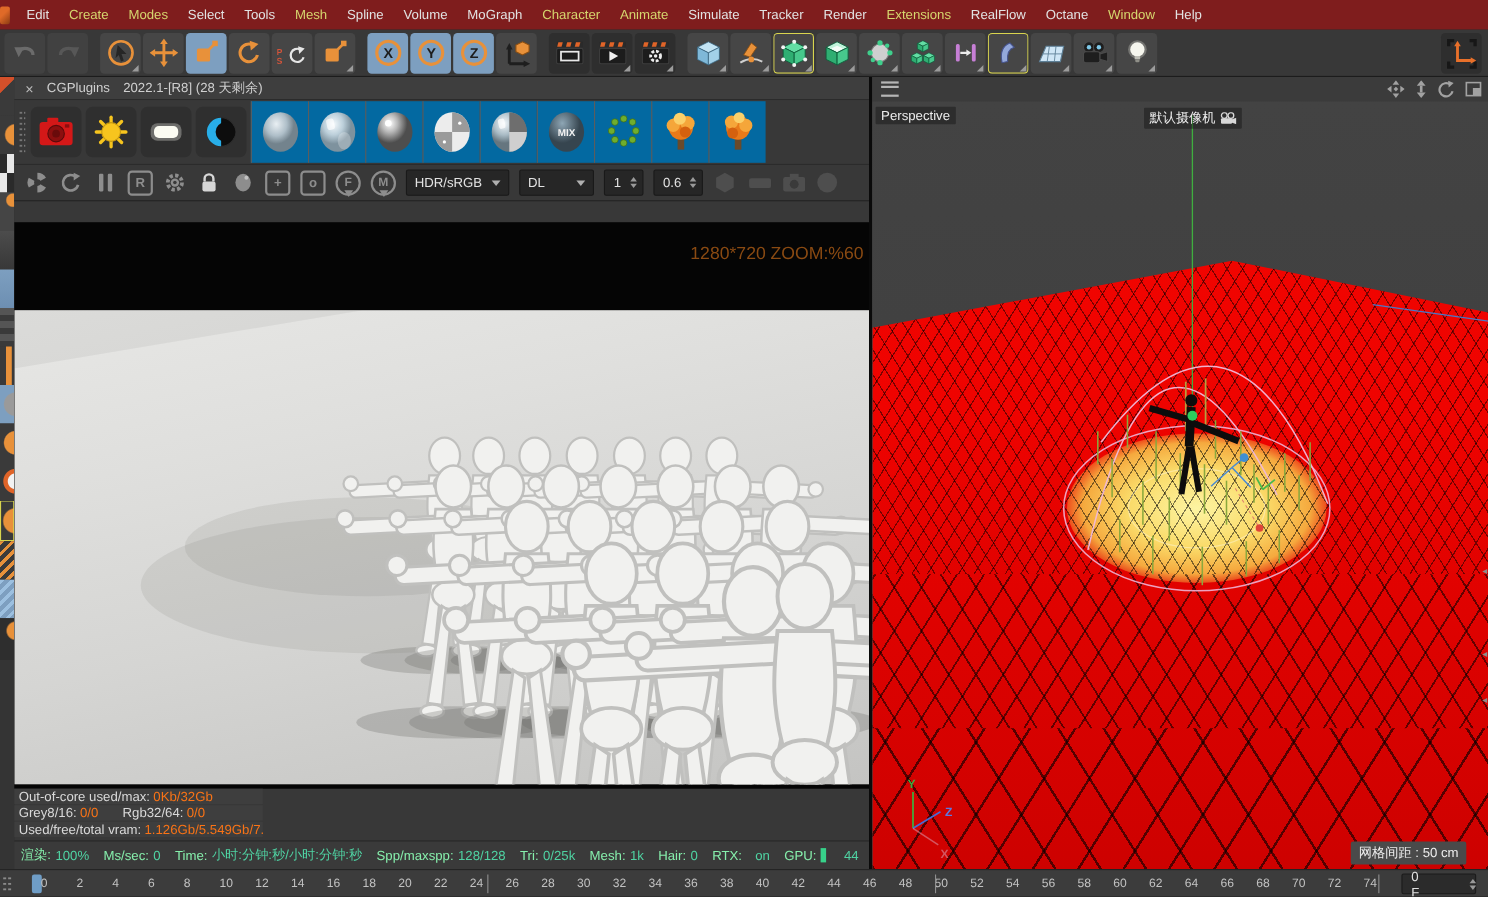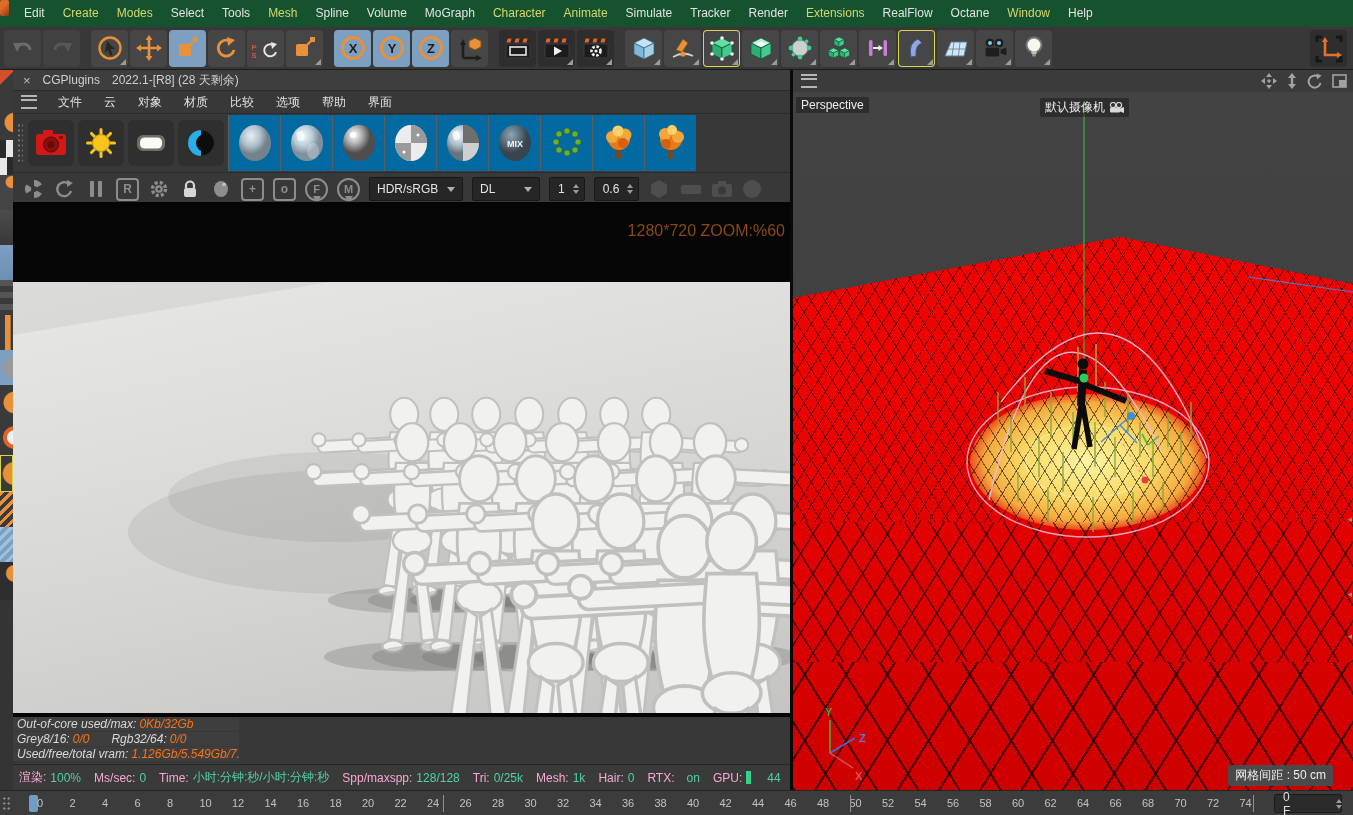--- a/index.html
+++ b/index.html
@@ -1,19 +1,19 @@
 <!DOCTYPE html>
 <html><head>
 <meta charset="utf-8">
 <style>
   html,body{margin:0;padding:0;background:#222;}
   #app{position:relative;width:1353px;height:815px;background:#2c2c2c;overflow:hidden;
        font-family:"Liberation Sans",sans-serif;font-size:12px;color:#ddd;-webkit-font-smoothing:antialiased;}
   
-  #menubar{position:absolute;left:0;top:0;width:1353px;height:27px;background:#14532d;border-bottom:1px solid #1e1e1e;display:flex;align-items:flex-start;}
+  #menubar{position:absolute;left:0;top:0;width:1353px;height:27px;background:#7f1d1d;border-bottom:1px solid #1e1e1e;display:flex;align-items:center;}
   .mb-frag{width:9px;height:16px;background:linear-gradient(135deg,#e06a28 40%,#8a3a12 100%);border-radius:2px;margin-left:0;}
   #menubar nav{display:flex;align-items:center;margin-left:6px;}
   .mb-item{padding:0 9px;line-height:27px;color:#e2e2e2;cursor:default;white-space:nowrap;}
   .mb-item.accent{color:#d6d66e;}
   
   #toolbar{position:absolute;left:0;top:27px;width:1353px;height:43px;background:#383838;border-bottom:1px solid #1c1c1c;display:flex;align-items:center;padding-left:4px;box-sizing:border-box;}
   .tbtn{width:37px;height:37px;border-radius:4px;background:#464646;display:flex;align-items:center;justify-content:center;margin-right:2px;position:relative;flex:none;}
   .tbtn.flat{background:#414141;}
   .tbtn.blue{background:#7d9fc0;}
   .tbtn.dark{background:#2e2e2e;}
@@ -50,25 +50,25 @@
   .spin .dn{width:0;height:0;border-left:3.5px solid transparent;border-right:3.5px solid transparent;border-top:4px solid #9a9a9a;}
   .ow-canvas{position:absolute;left:0;top:132px;width:777px;height:515px;background:#050505;overflow:hidden;}
   .check-line{position:absolute;left:5px;top:2px;color:#c96a1a;font-size:12px;white-space:nowrap;}
   .zoom-line{position:absolute;right:5px;top:20px;color:#8a4a12;font-size:16px;}
   .render-img{position:absolute;left:0;top:80px;width:777px;height:431px;
      background:linear-gradient(168deg,#e7e7e5 0%,#dfdfdd 28%,#d5d5d3 58%,#c4c4c2 100%);}
   .seam{position:absolute;left:0;top:0;width:320px;height:55px;background:rgba(0,0,0,.05);
      clip-path:polygon(0 0,317px 0,0 53px);}
   .render-img svg{position:absolute;left:0;top:0;}
   .vram{position:absolute;left:0;top:647px;width:777px;}
-  .vram-row{width:222px;height:14px;background:#3e3e3e;margin-bottom:1px;display:flex;align-items:center;padding:0 0 0 4px;white-space:nowrap;overflow:hidden;color:#d9d9d9;font-style:italic;}
+  .vram-row{width:222px;height:14px;background:#3e3e3e;margin-bottom:1px;display:flex;align-items:center;padding:0 0 0 4px;white-space:nowrap;overflow:hidden;color:#d9d9d9;}
   .vram-row .val{color:#f97316;margin-left:3px;}
   .vram-row .lbl2{margin-left:22px;}
   .ow-status{position:absolute;left:0;top:694px;width:777px;height:26px;background:#3a3a3a;border-top:1px solid #262626;display:flex;align-items:center;gap:13px;padding-left:6px;box-sizing:border-box;white-space:nowrap;}
-  .sb-l{color:#f9a8d4;}
+  .sb-l{color:#86efac;}
   .sb-v{color:#4fd2a2;margin-left:4px;}
   .sb-item{display:flex;align-items:center;}
   .sb-item.tight .sb-v{margin-left:12px;}
   .gpu-bar{display:inline-block;width:5px;height:13px;background:#37d28a;margin:0 4px 0 4px;}
   
   #vsep{position:absolute;left:790px;top:70px;width:3px;height:720px;background:#0a0a0a;}
   
   #vp{position:absolute;left:793px;top:70px;width:560px;height:720px;background:#3b3b3b;}
   .vp-header{height:22px;background:#3b3b3b;display:flex;align-items:center;border-bottom:1px solid #2a2a2a;position:relative;}
   .vp-mitem{padding:0 10px;line-height:22px;color:#d6d6d6;}
@@ -382,33 +382,20 @@
     <div class="lseg" style="height:35px;background:repeating-linear-gradient(135deg,#9cc0e0 0 3px,#7d9fc0 3px 7px)"></div>
     <div class="lseg" style="height:38px;background:radial-gradient(circle at 110% 30%,#e8913a 25%,#2e2e2e 30%)"></div>
     <div class="lseg" style="height:120px;background:#343434"></div>
   </div>
 
   <div id="octwin">
     <div class="ow-title">
       <span class="ow-close">×</span>
       <span>CGPlugins</span>
       <span>2022.1-[R8] (28 天剩余)</span>
-    </div>
-    <div class="ow-menu">
-      <div class="burger"></div>
-      <nav>
-          <span class="ow-mitem">文件</span>
-          <span class="ow-mitem">云</span>
-          <span class="ow-mitem">对象</span>
-          <span class="ow-mitem">材质</span>
-          <span class="ow-mitem">比较</span>
-          <span class="ow-mitem">选项</span>
-          <span class="ow-mitem">帮助</span>
-          <span class="ow-mitem">界面</span>
-        </nav>
     </div>
 
     <div class="ow-bigbar">
       <div class="grip"></div>
       <div class="obtn">
         <svg width="36" height="36">
             <rect x="10" y="5" width="10" height="6" rx="1" fill="#d41818"></rect>
             <rect x="3" y="9" width="30" height="21" rx="3" fill="#d41818"></rect>
             <circle cx="18" cy="19.5" r="7.5" fill="#8c0f0f" stroke="#5a0a0a"></circle>
             <circle cx="18" cy="19.5" r="3.5" fill="#6a0b0b"></circle>

